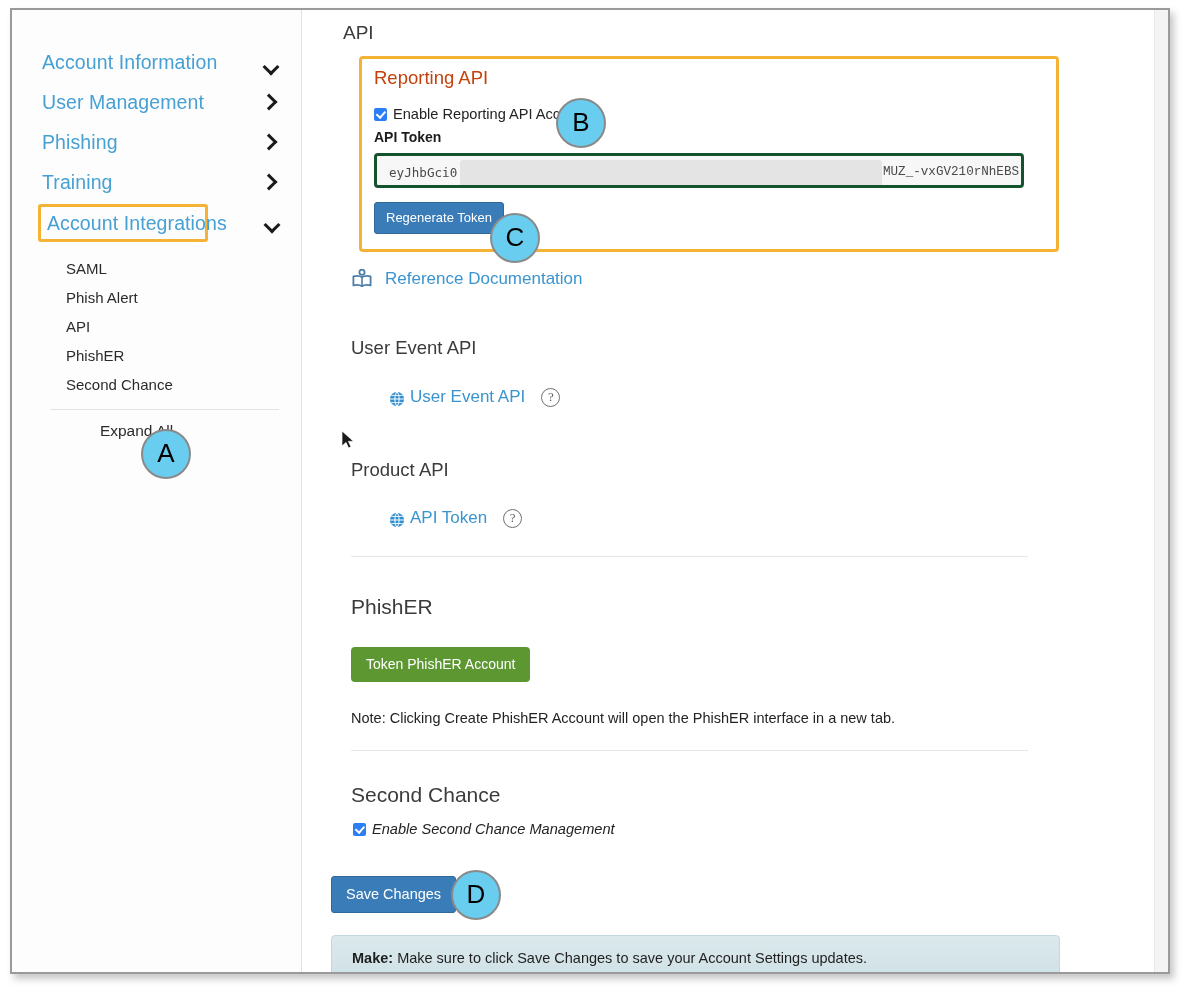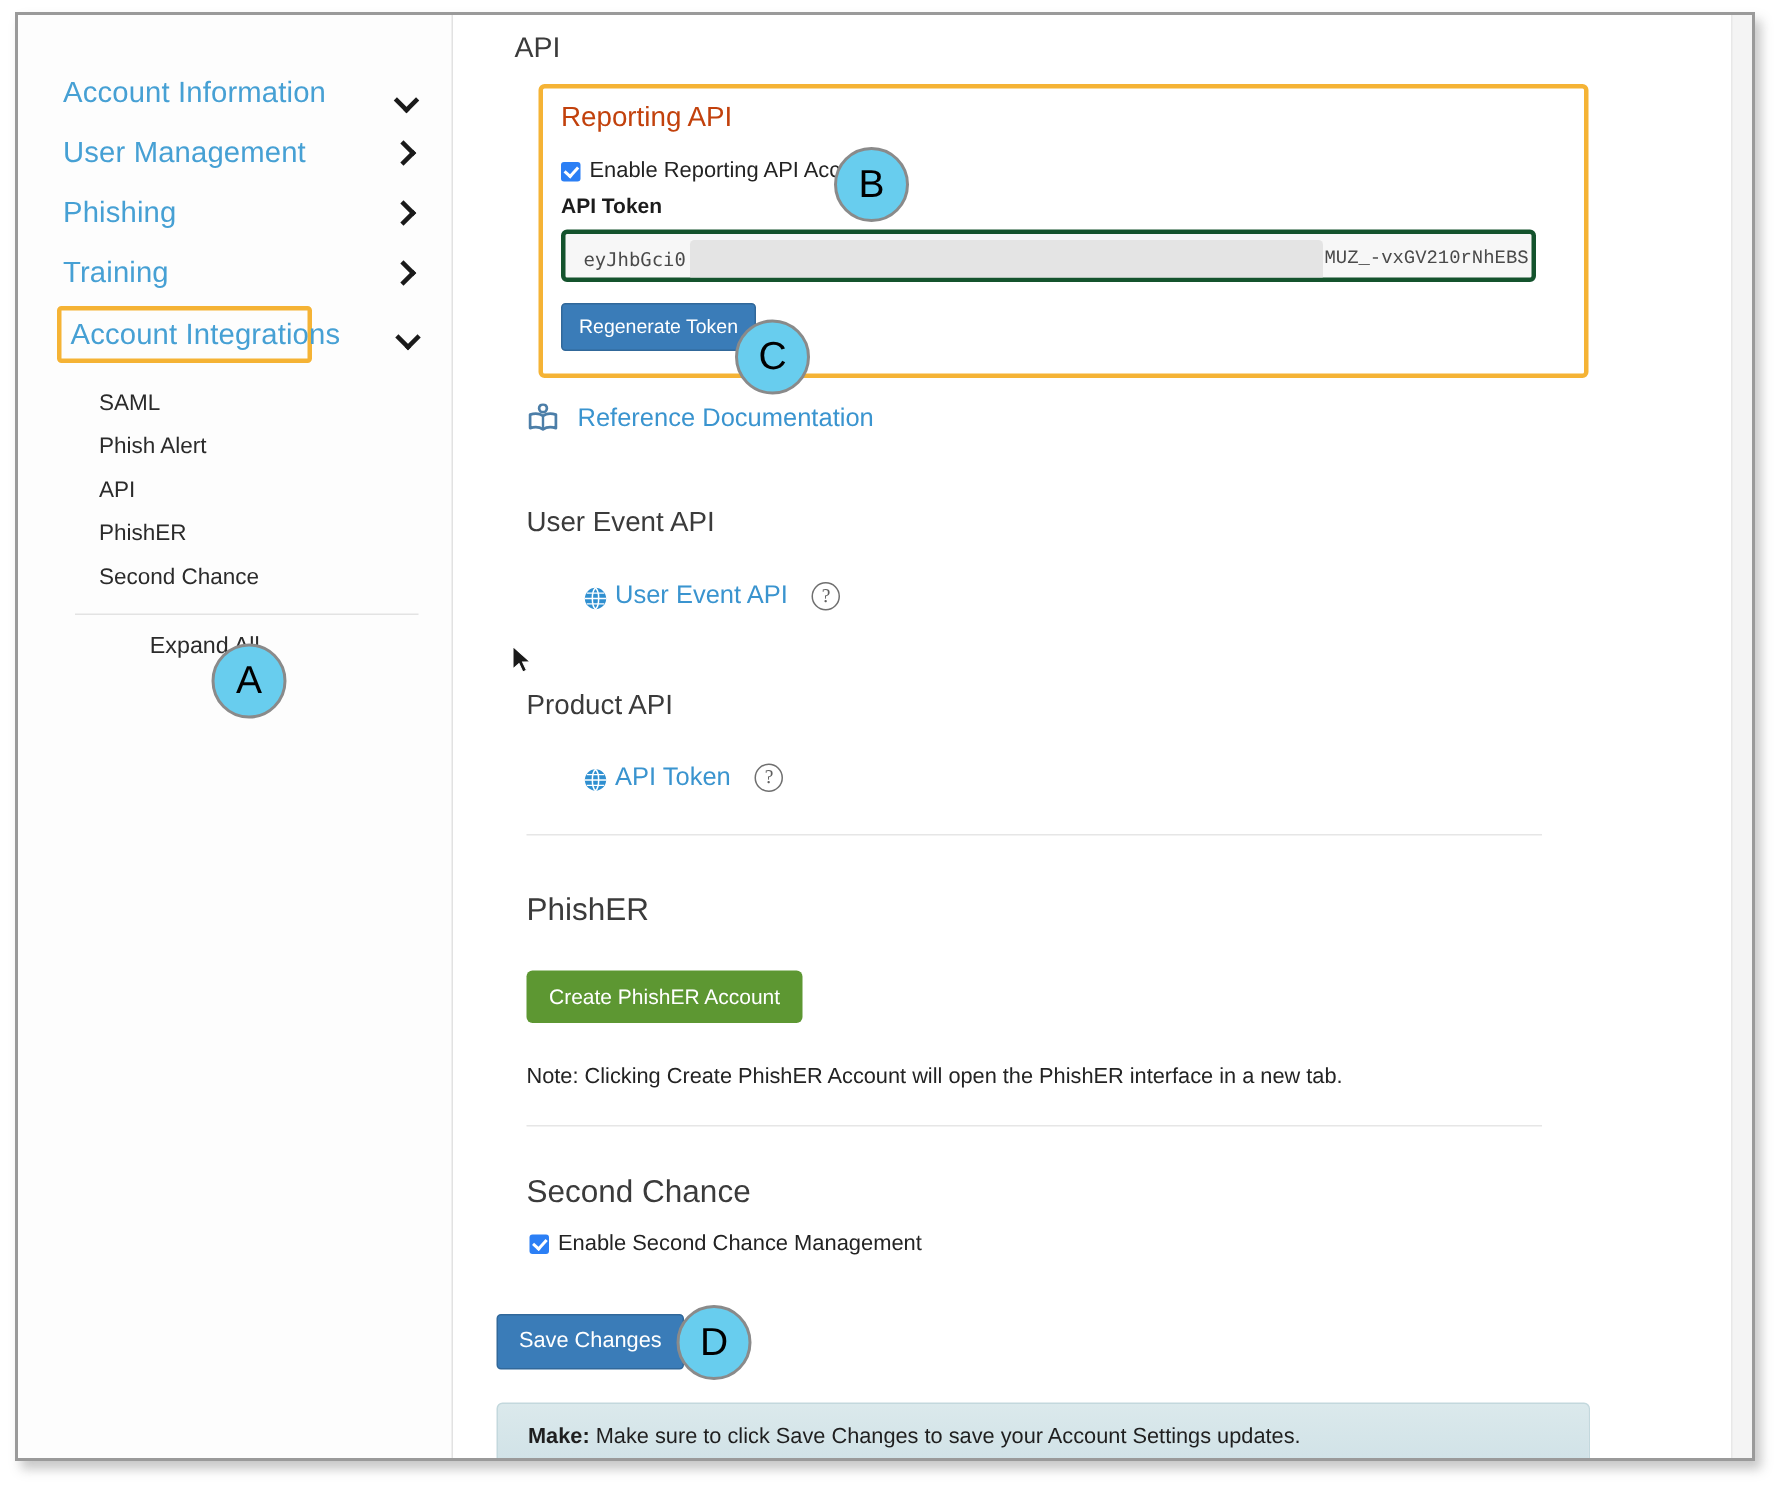--- a/index.html
+++ b/index.html
@@ -479,27 +479,27 @@
         <line x1="2.2" y1="4.4" x2="13.8" y2="4.4" stroke="#ffffff" stroke-width="0.9"></line>
         <line x1="2.2" y1="11.6" x2="13.8" y2="11.6" stroke="#ffffff" stroke-width="0.9"></line>
       </svg>
       <span class="link-text">API Token</span>
       <span class="help-icon">?</span>
     </div>
 
     <hr class="content-divider" style="top:546px;">
 
     <div class="section-heading" style="left:48px; top:585px; font-size:21px;">PhishER</div>
-    <div id="create-phisher-button">Create PhishER Account</div>
+    <div id="create-phisher-button">Token PhishER Account</div>
     <div id="phisher-note">Note: Clicking Create PhishER Account will open the PhishER interface in a new tab.</div>
 
     <hr class="content-divider" style="top:740px;">
 
     <div class="section-heading" style="left:48px; top:773px; font-size:21px;">Second Chance</div>
-    <div class="cb-row" style="left:50px; top:811px;">
+    <div class="cb-row" style="left:50px; top:811px;font-style:italic;">
       <span class="checkbox"></span>
       <span class="cb-label">Enable Second Chance Management</span>
     </div>
 
     <div id="save-changes-button">Save Changes</div>
     <div class="callout" style="left:148px; top:860px;">D</div>
 
     <div id="bottom-note-banner">
       <div id="bottom-note-text"><b>Make:</b><span> Make sure to click Save Changes to save your Account Settings updates.</span></div>
     </div>

